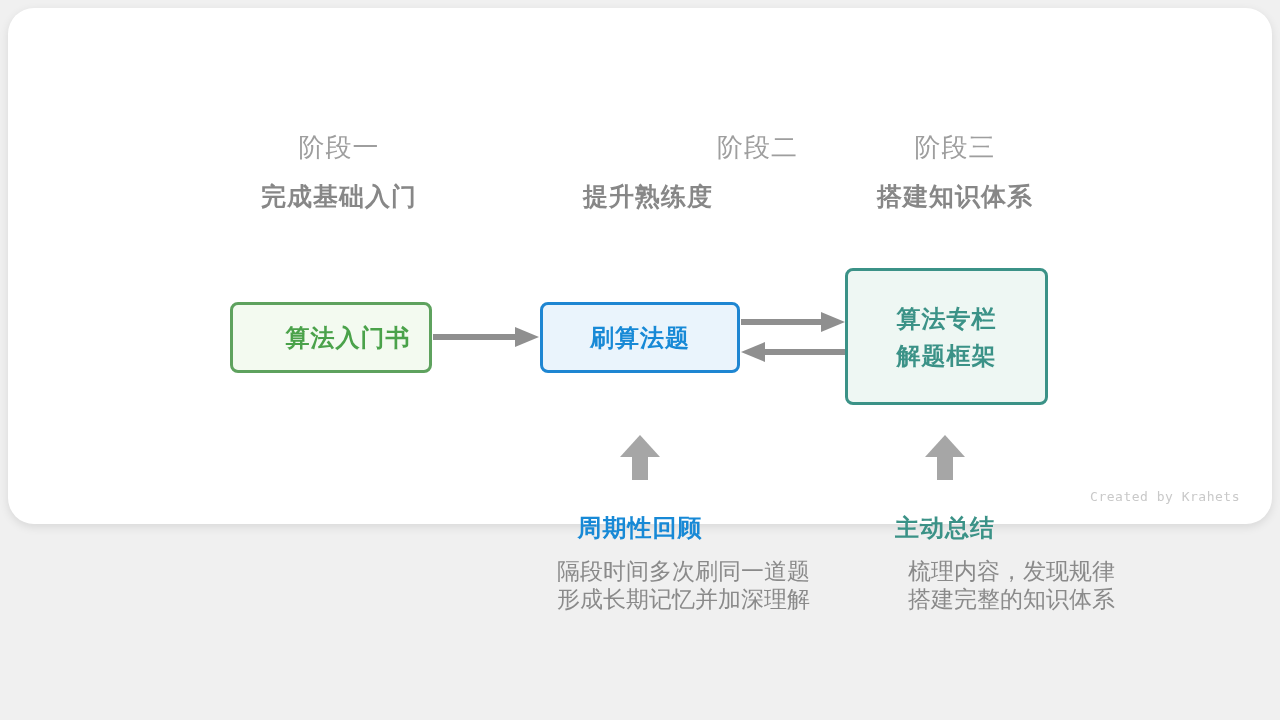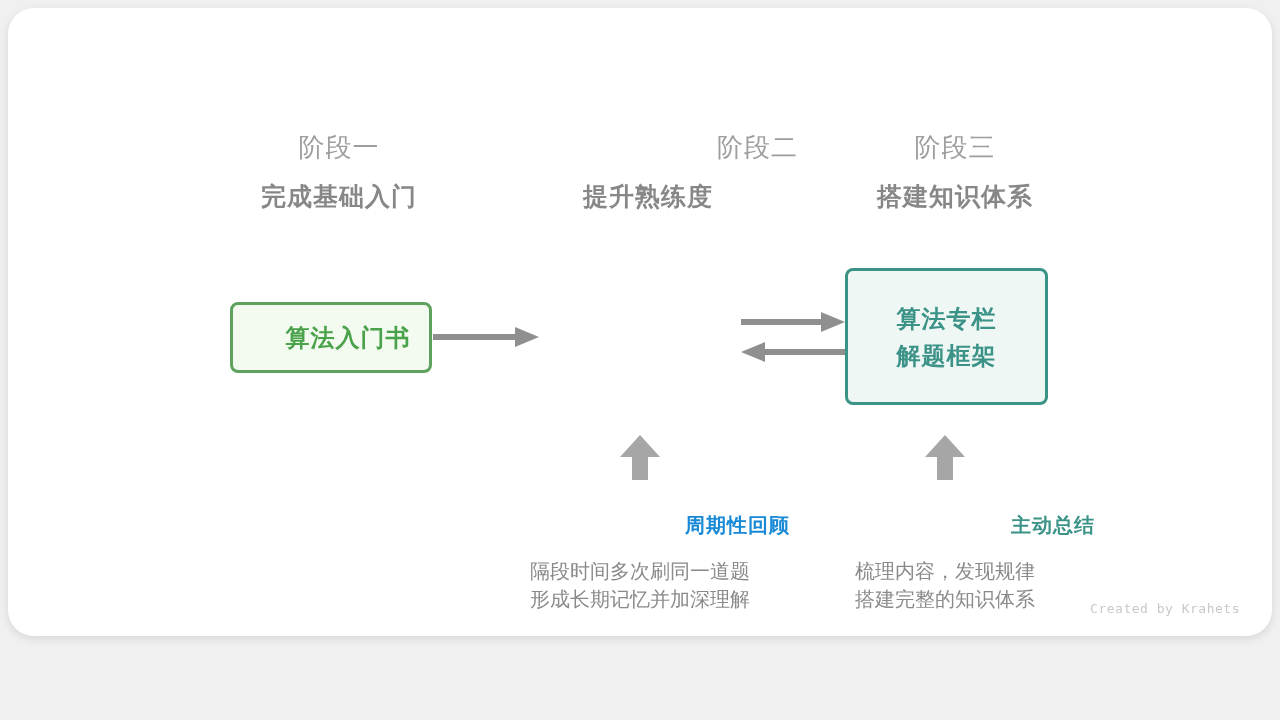--- a/index.html
+++ b/index.html
@@ -7,21 +7,21 @@
     padding: 0;
     width: 1280px;
     height: 720px;
     background: #f0f0f0;
     font-family: "Liberation Sans", "DejaVu Sans", sans-serif;
     overflow: hidden;
   }
   .card {
     position: absolute;
     left: 8px; top: 8px;
-    width: 1264px; height: 628px;
+    width: 1264px; height: 516px;
     background: #ffffff;
     border-radius: 26px;
     box-shadow: 0 3px 10px rgba(0,0,0,0.10);
   }
   .abs { position: absolute; }
 
   
   .stage-label {
     width: 300px;
     text-align: center;
@@ -82,31 +82,31 @@
     border-bottom: 22px solid #a6a6a6;
   }
   .up-arrow .stem {
     width: 16px; height: 23px;
     background: #a6a6a6;
   }
 
   
   .callout-title {
     width: 300px;
-    text-align: right;
-    font-size: 20px;
+    text-align: center;
+    font-size: 24px;
     font-weight: bold;
     letter-spacing: 1px;
   }
   .callout-title.blue { color: #1789d6; }
   .callout-title.teal { color: #3b9287; }
   .callout-desc {
     width: 340px;
-    text-align: center;
-    font-size: 20px;
+    text-align: right;
+    font-size: 23px;
     line-height: 28px;
     color: #8a8a8a;
   }
 
   .credit {
     font-family: "DejaVu Sans Mono", "Liberation Mono", monospace;
     font-size: 13px;
     color: #c9c9c9;
     letter-spacing: 0.5px;
   }
@@ -122,20 +122,23 @@
   <div class="abs stage-label" style="left:490px; top:122px;text-align:right;">阶段二</div>
   <div class="abs stage-subtitle" style="left:490px; top:172px;">提升熟练度</div>
 
   <div class="abs stage-label" style="left:797px; top:122px;">阶段三</div>
   <div class="abs stage-subtitle" style="left:797px; top:172px;">搭建知识体系</div>
 
   <div class="abs node node-green" style="left:222px; top:294px; width:202px; height:71px;padding-left:34px;">
     <span class="box-line">算法入门书</span>
   </div>
 
+  <div class="abs node node-blue" style="left:532px; top:294px; width:200px; height:71px;">
+    <span class="box-line">刷算法题</span>
+  </div>
 
   <div class="abs node node-teal" style="left:837px; top:260px; width:203px; height:137px;">
     <span class="box-line">算法专栏</span>
     <span class="box-line">解题框架</span>
   </div>
 
   <svg class="abs" style="left:425px; top:317px;" width="106" height="24">
     <line x1="0" y1="12" x2="85" y2="12" stroke="#8f8f8f" stroke-width="6"></line>
     <polygon points="82,2 106,12 82,22" fill="#8f8f8f"></polygon>
   </svg>

